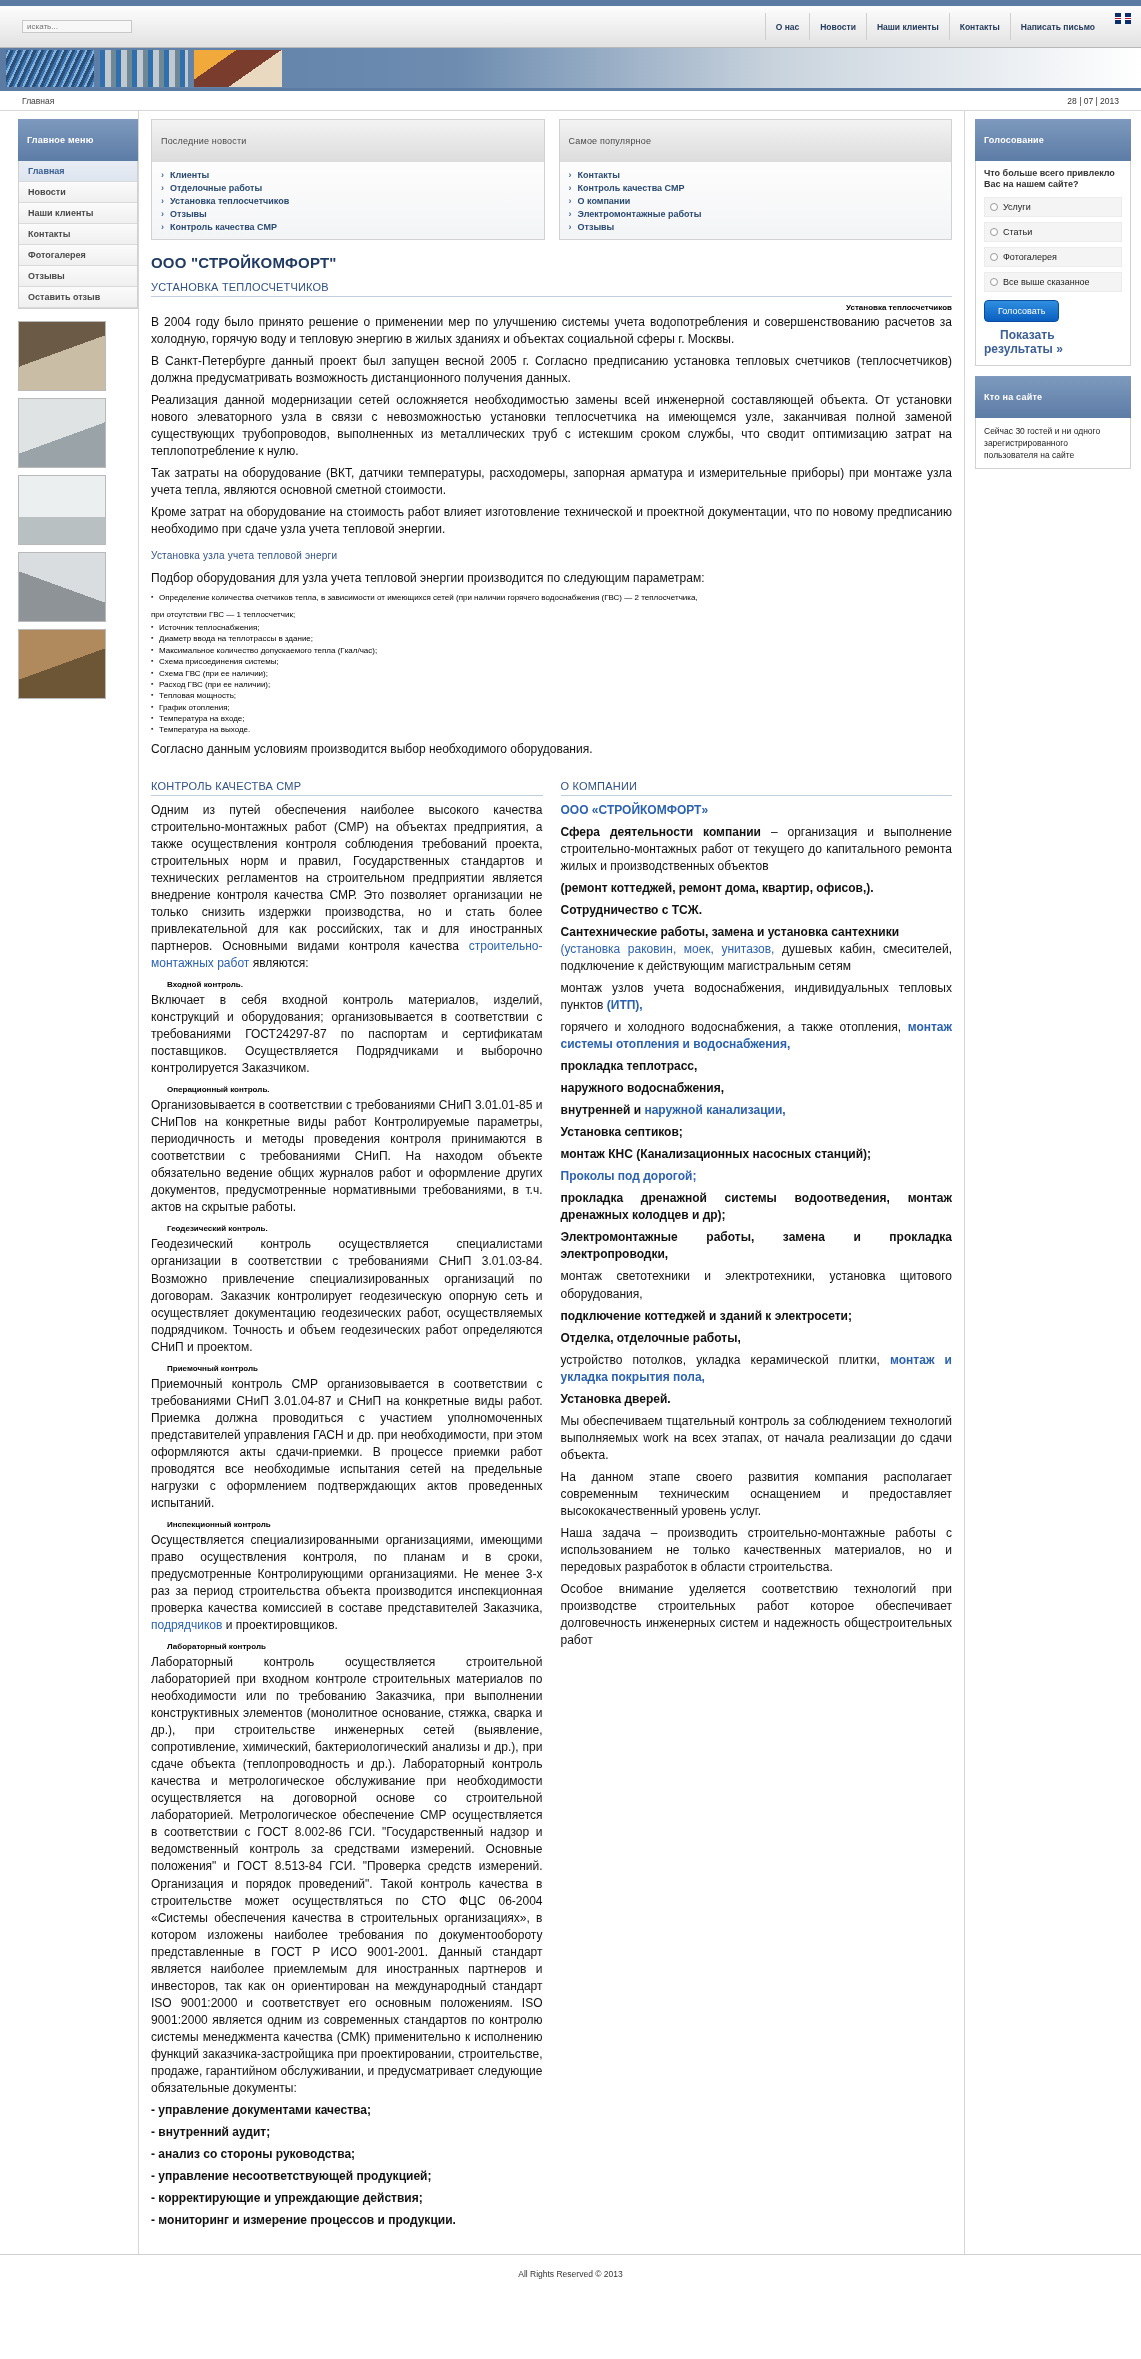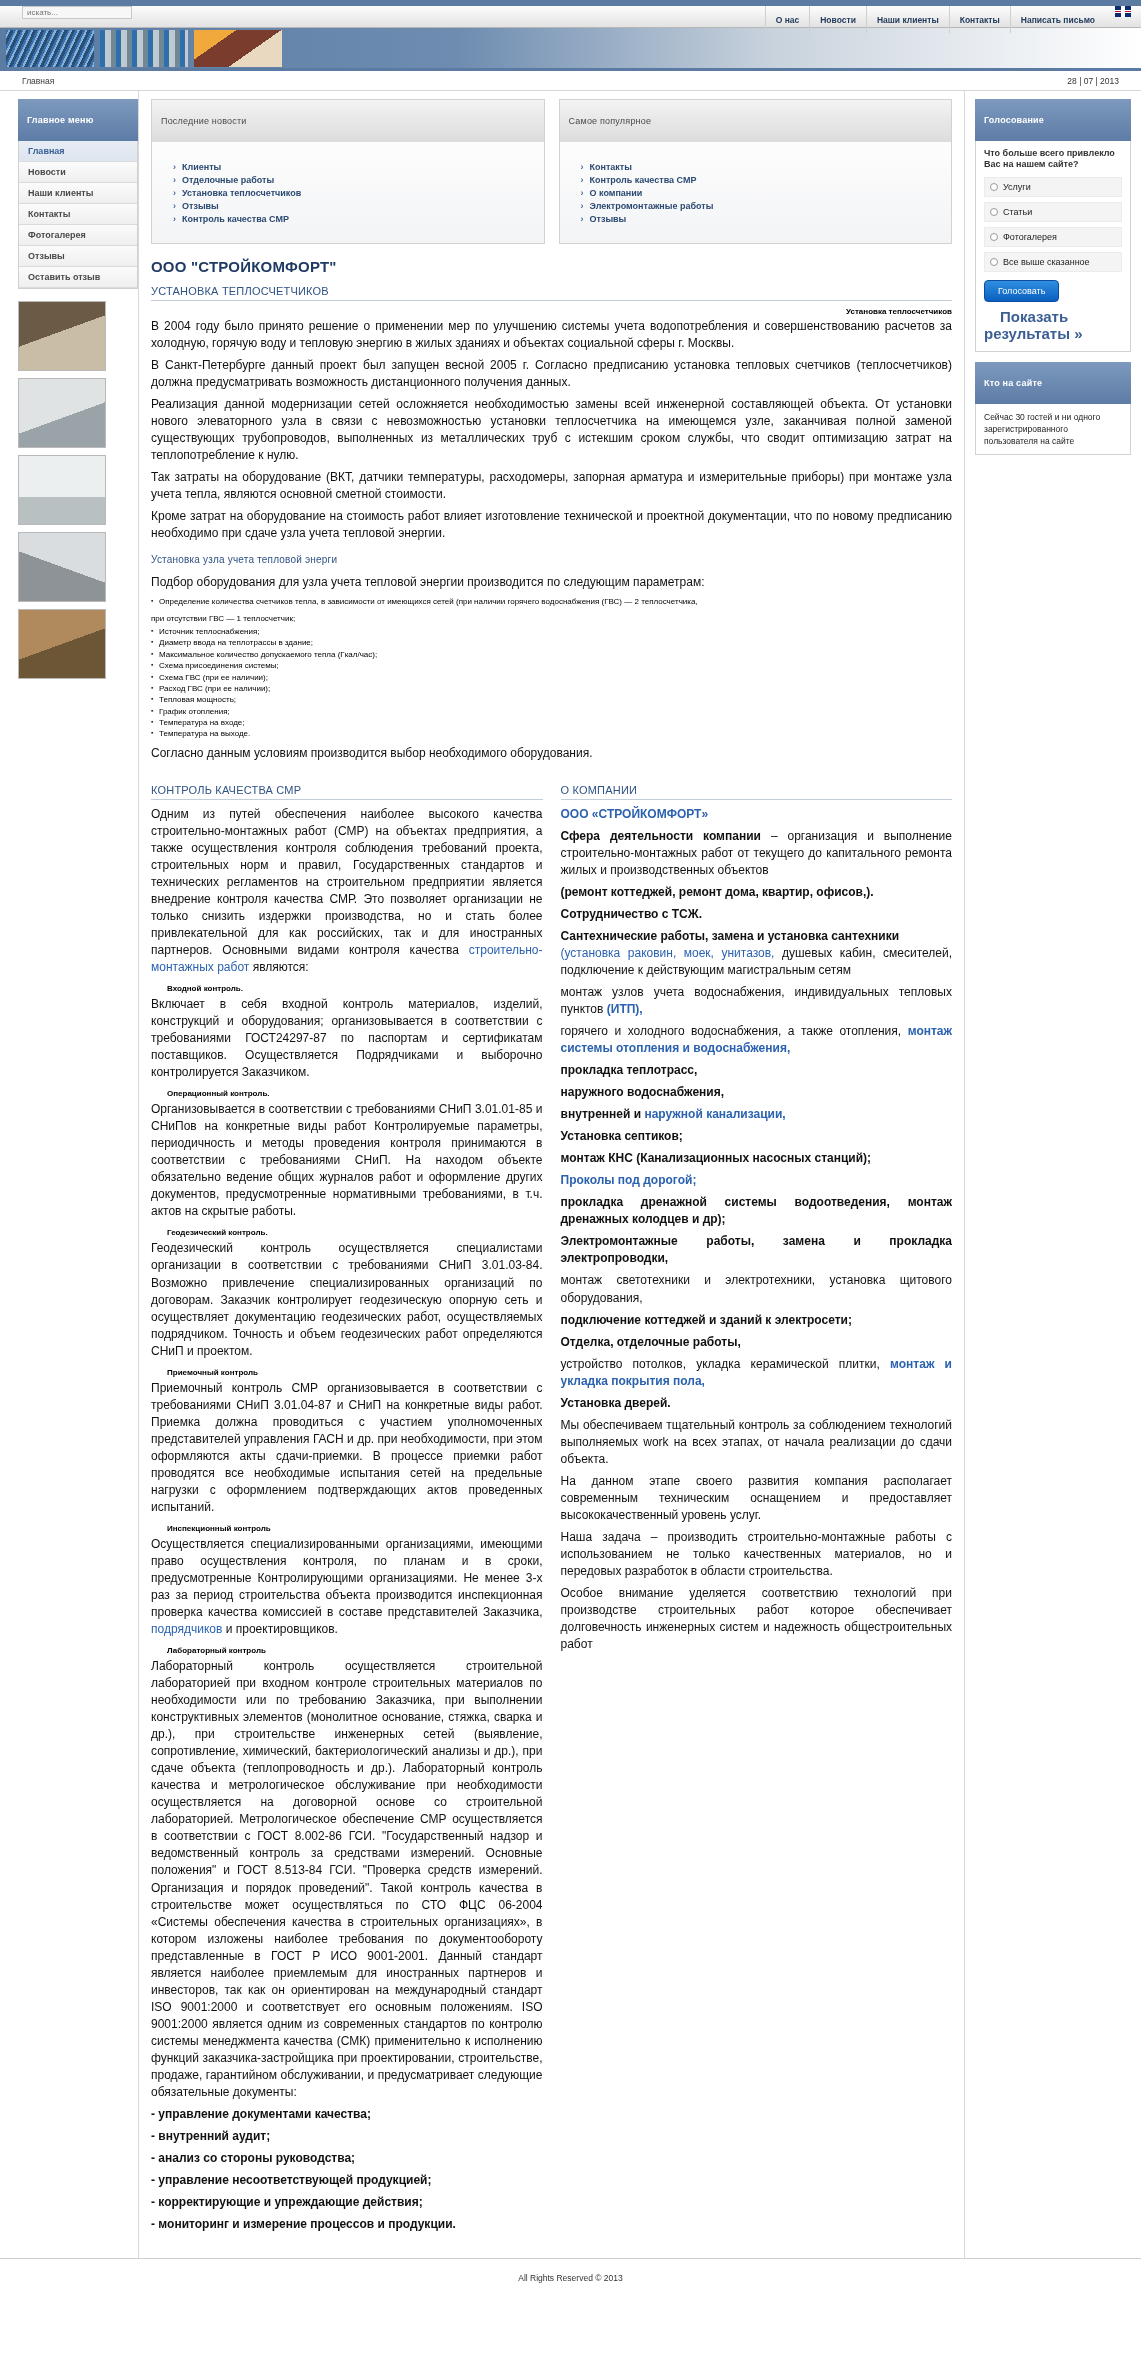--- a/index.html
+++ b/index.html
@@ -7,22 +7,22 @@
   body {
     width:1141px; background:#ffffff;
     font-family:"Liberation Sans","DejaVu Sans",sans-serif;
     font-size:10px; color:#000;
   }
   a { text-decoration:none; color:#2b4a72; }
 
   
   .topband { height:6px; background:#5b7ba3; }
   .searchbar {
-    height:22px; background:linear-gradient(#fdfdfd,#e2e2e2);
-    border-bottom:1px solid #b8b8b8; display:flex; 
+    height:42px; background:linear-gradient(#fdfdfd,#e2e2e2);
+    border-bottom:1px solid #b8b8b8; display:flex; align-items:center;
   }
   .search-input {
     margin-left:22px; width:110px; height:13px; font-size:8px; color:#9a9a9a;
     border:1px solid #c8c8c8; background:#f7f7f7; padding:0 4px;
     font-family:"Liberation Sans",sans-serif;
   }
   .topnav { margin-left:auto; display:flex; align-items:stretch; height:27px; }
   .topnav a {
     display:flex; align-items:center; padding:0 10px; font-size:8.5px;
     font-weight:bold; color:#243c5c; border-left:1px solid #cfcfcf;
@@ -91,21 +91,21 @@
   .photo { width:88px; height:70px; border:1px solid #b9b9b9; background:#ddd; }
   .p1 { background:linear-gradient(160deg,#6b5a46 0 45%,#c9bda6 45% 100%); }
   .p2 { background:linear-gradient(160deg,#dfe3e4 0 55%,#9aa4a8 55% 100%); }
   .p3 { background:linear-gradient(180deg,#eceff0 0 60%,#b9c0c2 60% 100%); }
   .p4 { background:linear-gradient(200deg,#d9dde0 0 50%,#8d9396 50% 100%); }
   .p5 { background:linear-gradient(160deg,#b08a5c 0 50%,#6d5636 50% 100%); }
 
   
   .listbox { border:1px solid #d2d2d2; border-top:none;
              background:linear-gradient(#fdfdfd,#f3f4f6); padding:6px 0 6px 0; }
-  .listbox ul { list-style:none; margin:12px; padding:0; }
+  .listbox ul { list-style:none; margin:0; padding:0; }
   .listbox li { padding:1.5px 0 1.5px 18px; font-size:9px; font-weight:bold; position:relative; }
   .listbox li:before { content:"\203A"; position:absolute; left:9px; color:#4a6a98; font-weight:bold; }
   .listbox li a { color:#2b4a72; }
 
   .top-row { display:flex; gap:14px;border-radius:7px; }
   .top-row > div { flex:1; }
 
   
   h1.company { font-size:15px; color:#1f3a63; margin:14px 0 10px 0; letter-spacing:.2px; }
   h2.sect {
@@ -133,21 +133,21 @@
   .poll-q { font-size:9px; font-weight:bold; color:#333; margin-bottom:6px; line-height:1.25; }
   .poll-opt { background:#f4f4f4; border:1px solid #ececec; padding:4px 5px;
               margin-bottom:5px; display:flex; align-items:center; gap:5px; font-size:9px; color:#222; }
   .radio { width:8px; height:8px; border:1px solid #9a9a9a; border-radius:50%;
            background:#fff; flex:none; }
   .vote-btn {
     display:inline-block; background:linear-gradient(#2f8fe0,#0a5fc0); color:#fff;
     font-size:9px; padding:5px 13px; border:1px solid #0a4d9e; border-radius:4px;
     margin:3px 0 6px 0;
   }
-  .results-link { font-size:15px; font-weight:bold; color:#3b5f95;padding-left:16px; }
+  .results-link { font-size:12px; font-weight:bold; color:#3b5f95;padding-left:16px; }
 
   .whobox { border:1px solid #d2d2d2; border-top:none; padding:7px 8px;
             font-size:8.5px; line-height:1.45; color:#222; background:#fff; }
 
   
   .footsep { border-top:1px solid #cfcfcf; }
   .footer { text-align:center; font-size:8.5px; color:#333; padding:14px 0 60px 0; }
 </style>
 </head>
 <body>

